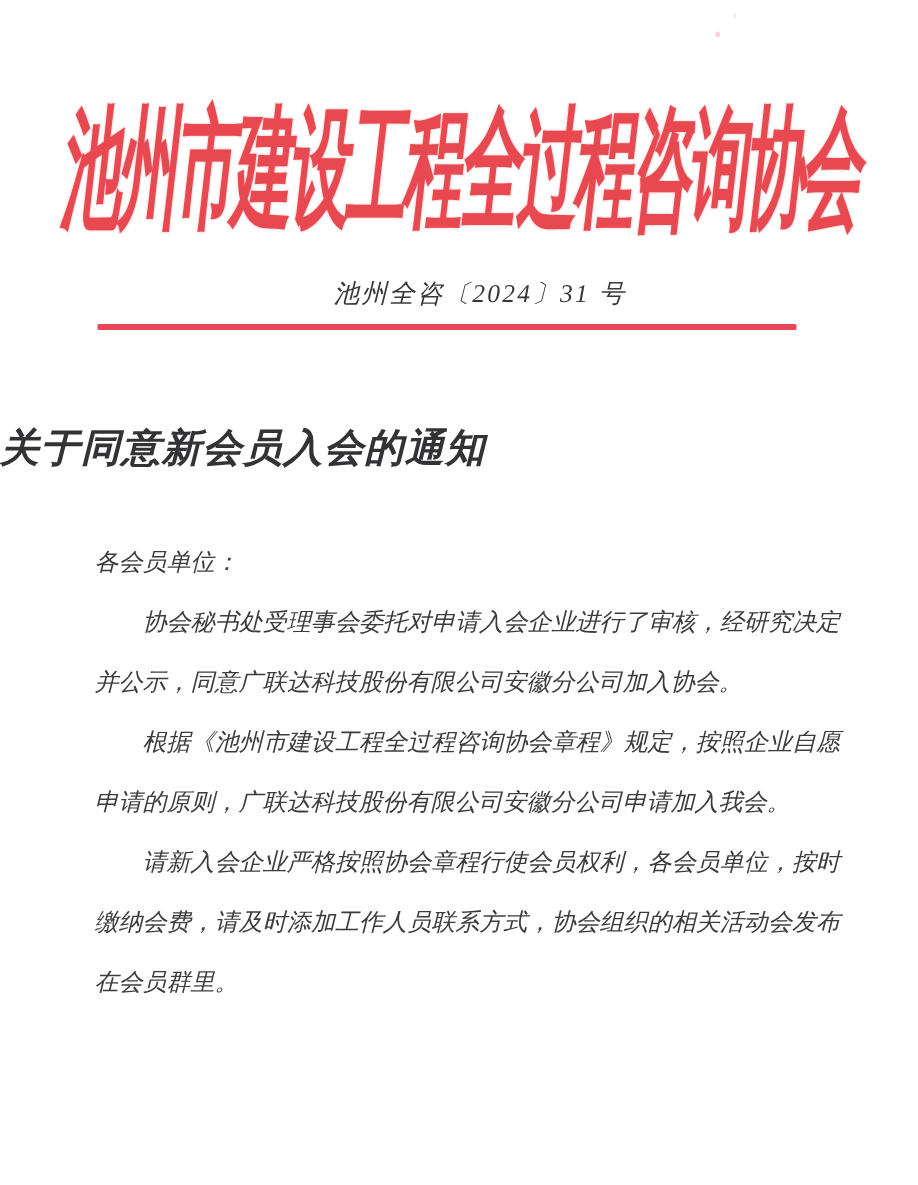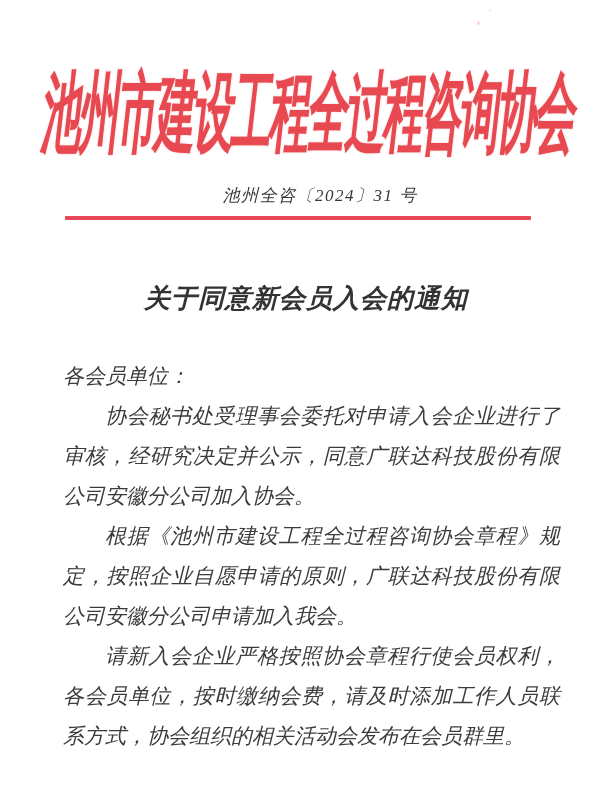--- a/index.html
+++ b/index.html
@@ -53,33 +53,33 @@
     width: 466px;
     height: 4px;
     background: #e8475a;
     border-radius: 1px;
   }
   .notice-title {
     position: absolute;
     top: 283px;
     left: 0;
     right: 0;
-    text-align: center;
+    text-align: left;
     font-size: 26px;
     line-height: 32px;
     font-weight: bold;
     letter-spacing: 1px;
     color: #333335;
   }
   .body-text {
     position: absolute;
     top: 356px;
     left: 63px;
     width: 497px;
-    font-size: 21px;
+    font-size: 16px;
     line-height: 40px;
     color: #3c3c3e;
     text-align: justify;
     text-justify: inter-ideograph;
   }
   .body-text p {
     margin: 0;
     text-indent: 2em;
   }
   .body-text p.no-indent {

